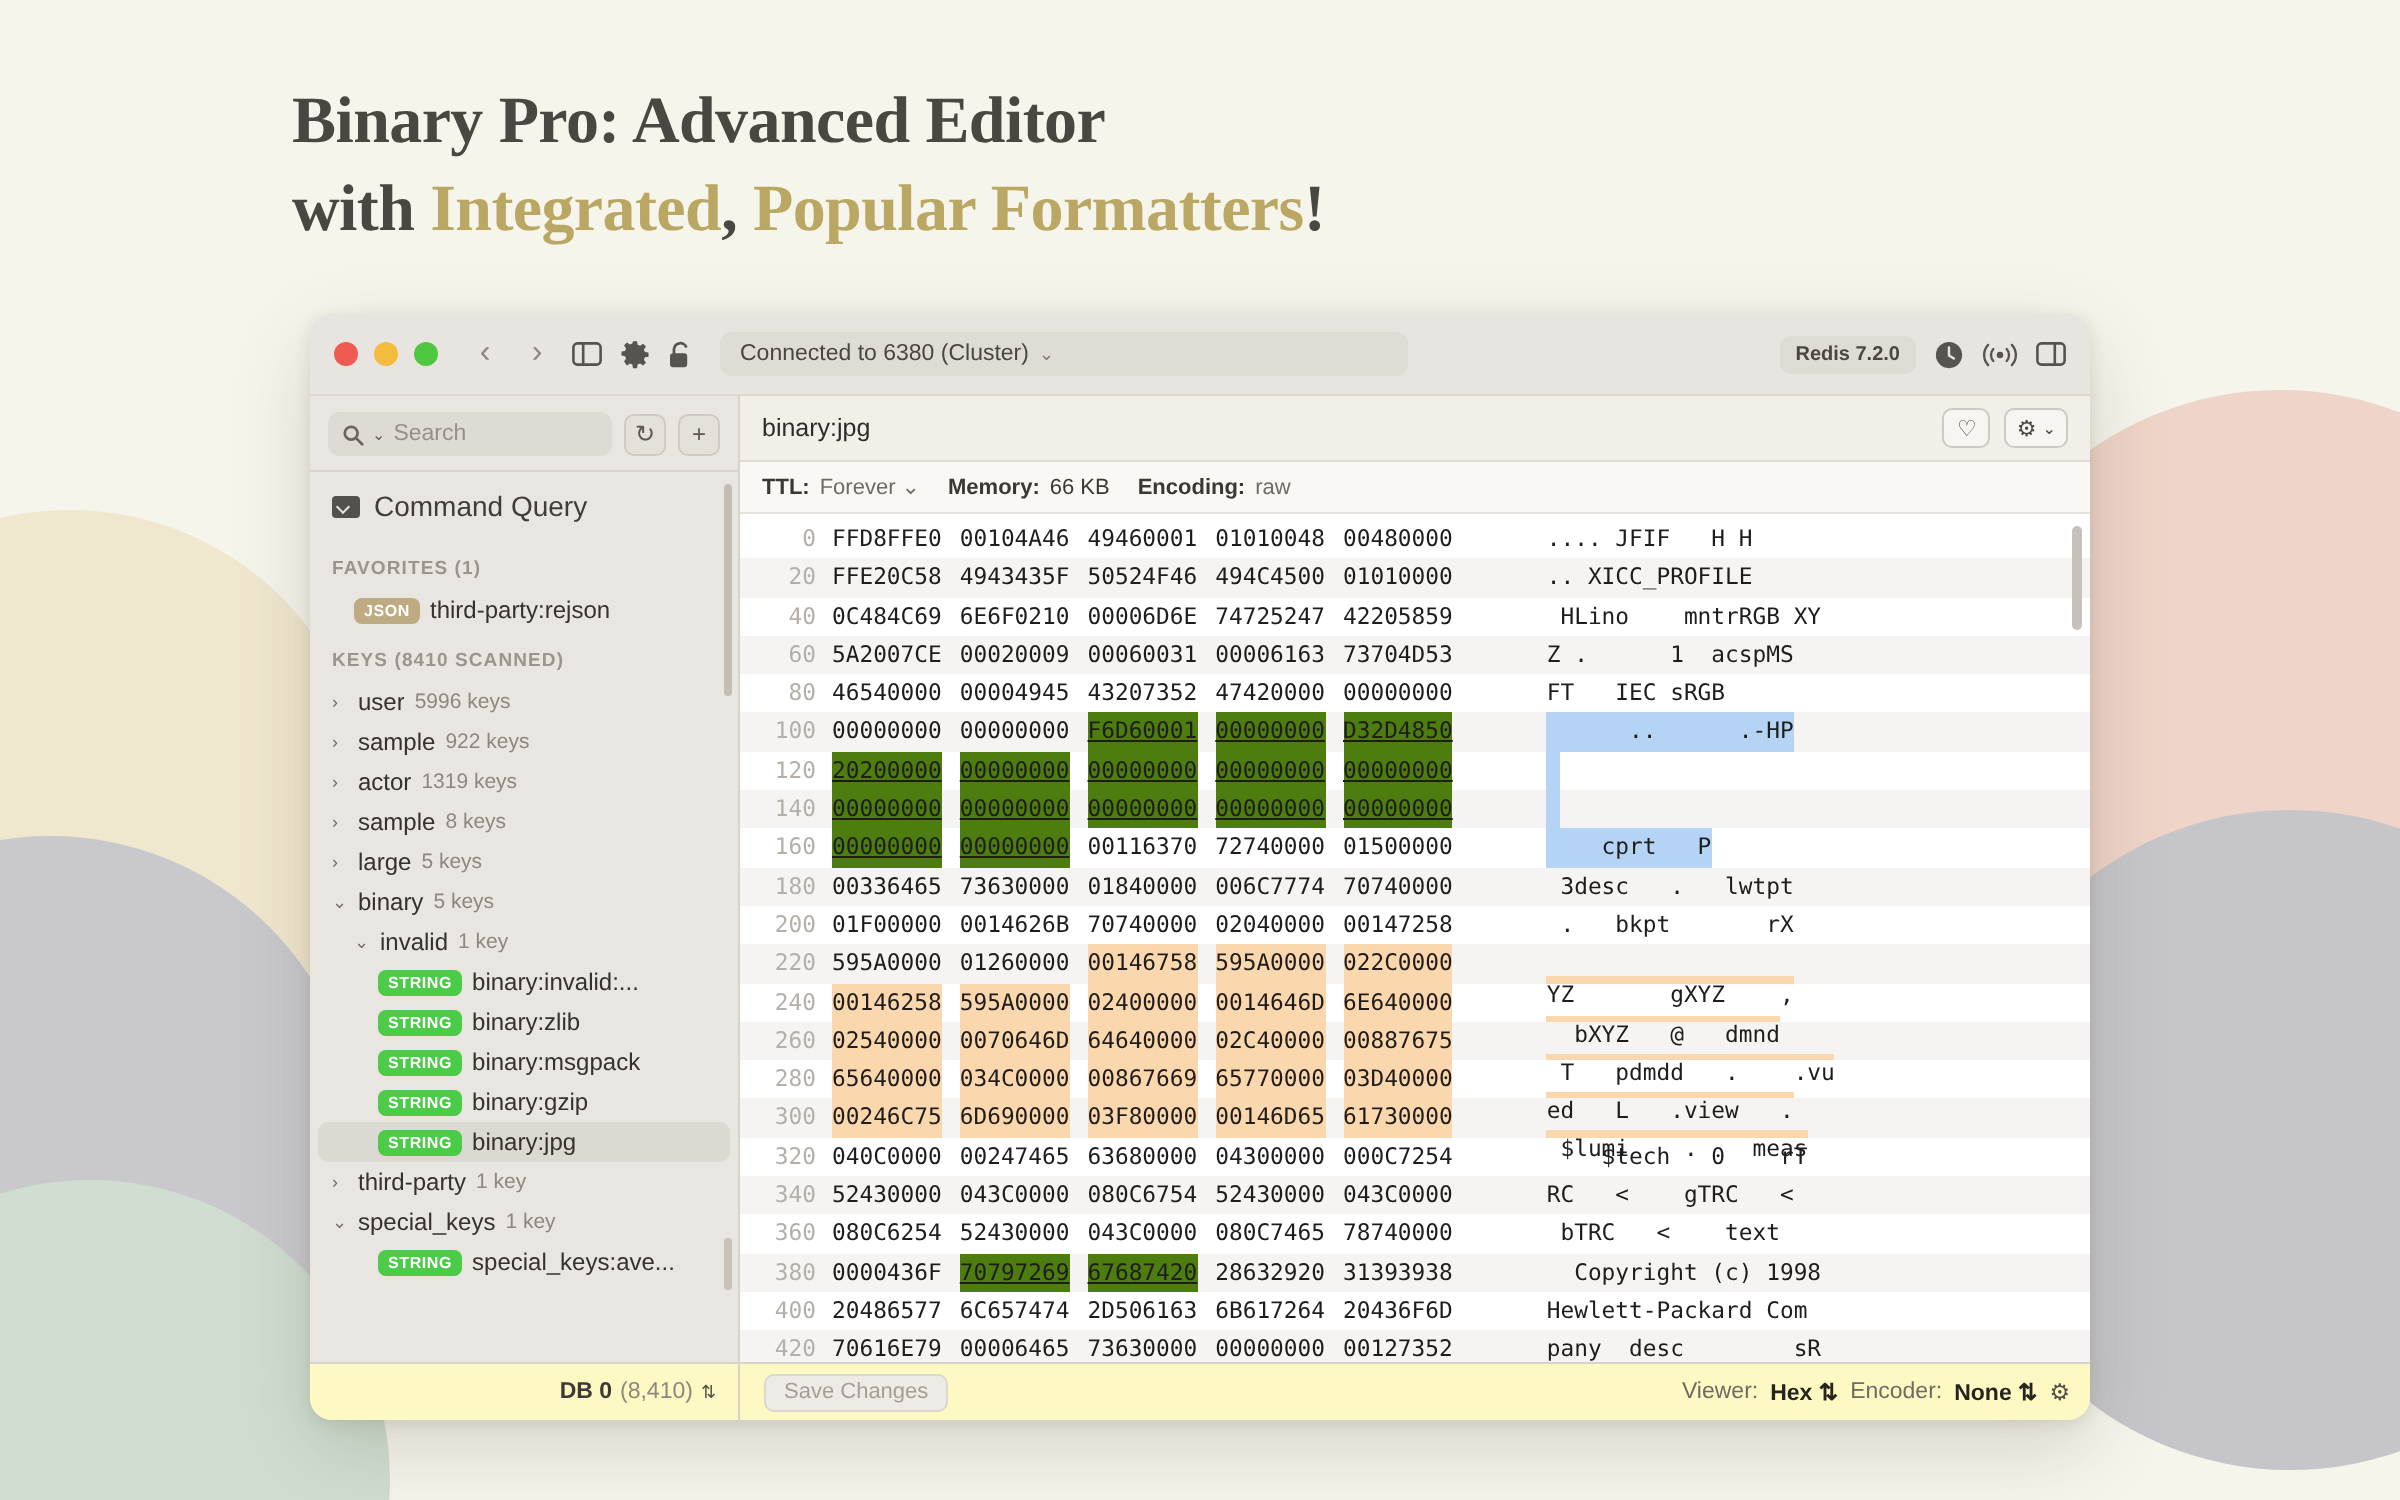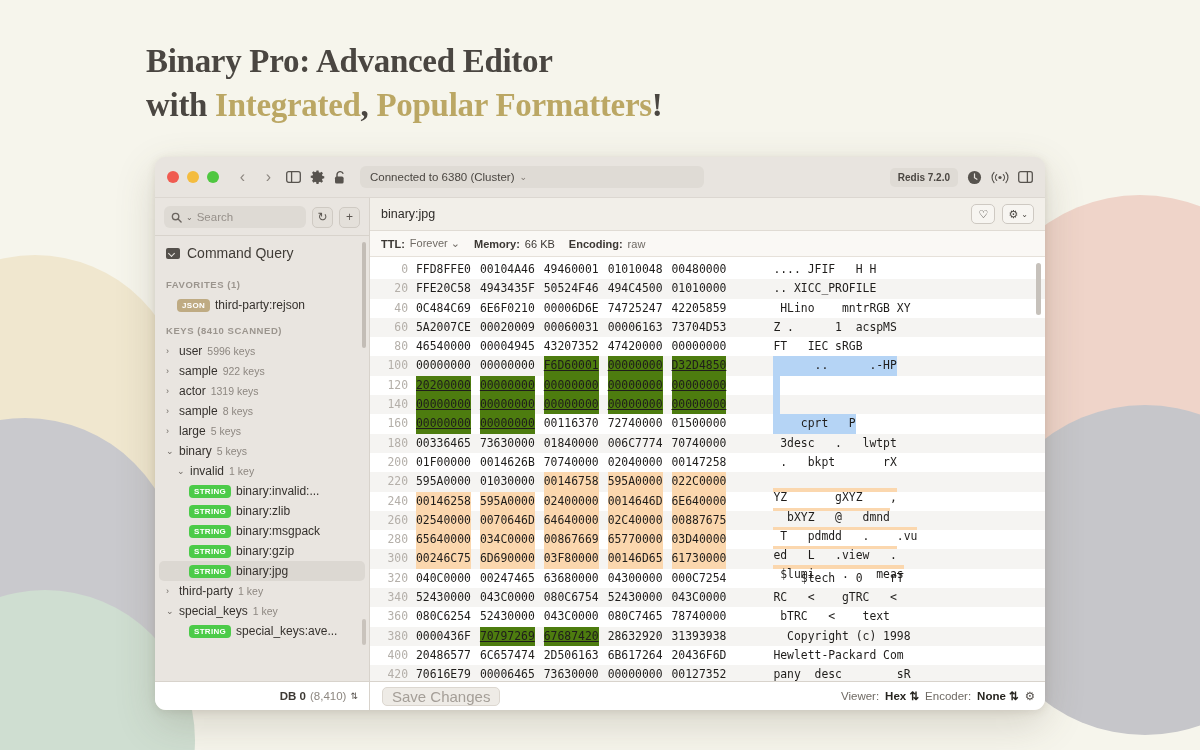--- a/index.html
+++ b/index.html
@@ -196,37 +196,37 @@
   .asc { }
   .asc.sel { background: #b5d4f5; }
   .asc.hl  { background: #fbd7ae; margin-top: 16px; }
   .hex-scroll {
     position: absolute; right: 4px; top: 6px; width: 5px; height: 52px;
     background: #c6c1bb; border-radius: 3px;
   }
 
   
   .bottombar {
-    height: 29px; flex: 0 0 29px; background: #ffffff;
+    height: 29px; flex: 0 0 29px; background: #fef9c3;
     border-top: 1px solid #d8d3cc;
     display: flex; align-items: center; font-size: 11.5px; color: #3d3934;
   }
   .bb-left {
     width: 215px; flex: 0 0 215px; display: flex; align-items: center;
     justify-content: flex-end; padding-right: 11px; gap: 4px;
     border-right: 1px solid #d8d3cc; height: 100%;
   }
   .db-num { font-weight: bold; }
   .db-cnt { color: #8d8780; }
   .stepper { color: #534e49; font-size: 9px; line-height: 8px; display: flex; flex-direction: column; }
   .bb-right { flex: 1 1 auto; display: flex; align-items: center; padding: 0 10px 0 12px; gap: 6px; }
   .save-btn {
     height: 19px; padding: 0 9px; border-radius: 5px;
     background: #eeebe6; border: 1px solid #dcd7d0;
-    display: flex; align-items: center; font-size: 15px; color: #a49e97;
+    display: flex; align-items: center; font-size: 11px; color: #a49e97;
   }
   .bb-lbl { color: #6f6a64; }
   .bb-val { color: #26241f; font-weight: bold; }
 </style>
 </head>
 <body>
 
 <div class="bg-layer">
   <div class="blob blob-cream"></div>
   <div class="blob blob-gray"></div>
@@ -432,21 +432,21 @@
             <div class="hexrow alt"><span class="off">20</span><span class="hexcells"><span class="cell">FFE20C58</span><span class="cell">4943435F</span><span class="cell">50524F46</span><span class="cell">494C4500</span><span class="cell">01010000</span></span><span class="gap"></span><span class="ascii"><span class="asc">.. XICC_PROFILE</span></span></div>
             <div class="hexrow"><span class="off">40</span><span class="hexcells"><span class="cell">0C484C69</span><span class="cell">6E6F0210</span><span class="cell">00006D6E</span><span class="cell">74725247</span><span class="cell">42205859</span></span><span class="gap"></span><span class="ascii"><span class="asc"> HLino    mntrRGB XY</span></span></div>
             <div class="hexrow alt"><span class="off">60</span><span class="hexcells"><span class="cell">5A2007CE</span><span class="cell">00020009</span><span class="cell">00060031</span><span class="cell">00006163</span><span class="cell">73704D53</span></span><span class="gap"></span><span class="ascii"><span class="asc">Z .      1  acspMS</span></span></div>
             <div class="hexrow"><span class="off">80</span><span class="hexcells"><span class="cell">46540000</span><span class="cell">00004945</span><span class="cell">43207352</span><span class="cell">47420000</span><span class="cell">00000000</span></span><span class="gap"></span><span class="ascii"><span class="asc">FT   IEC sRGB</span></span></div>
             <div class="hexrow alt"><span class="off">100</span><span class="hexcells"><span class="cell">00000000</span><span class="cell">00000000</span><span class="cell sel">F6D60001</span><span class="cell sel">00000000</span><span class="cell sel">D32D4850</span></span><span class="gap"></span><span class="ascii"><span class="asc sel">      ..      .-HP</span></span></div>
             <div class="hexrow"><span class="off">120</span><span class="hexcells"><span class="cell sel">20200000</span><span class="cell sel">00000000</span><span class="cell sel">00000000</span><span class="cell sel">00000000</span><span class="cell sel">00000000</span></span><span class="gap"></span><span class="ascii"><span class="asc sel">&nbsp;</span></span></div>
             <div class="hexrow alt"><span class="off">140</span><span class="hexcells"><span class="cell sel">00000000</span><span class="cell sel">00000000</span><span class="cell sel">00000000</span><span class="cell sel">00000000</span><span class="cell sel">00000000</span></span><span class="gap"></span><span class="ascii"><span class="asc sel">&nbsp;</span></span></div>
             <div class="hexrow"><span class="off">160</span><span class="hexcells"><span class="cell sel">00000000</span><span class="cell sel">00000000</span><span class="cell">00116370</span><span class="cell">72740000</span><span class="cell">01500000</span></span><span class="gap"></span><span class="ascii"><span class="asc sel">    cprt   P</span></span></div>
             <div class="hexrow alt"><span class="off">180</span><span class="hexcells"><span class="cell">00336465</span><span class="cell">73630000</span><span class="cell">01840000</span><span class="cell">006C7774</span><span class="cell">70740000</span></span><span class="gap"></span><span class="ascii"><span class="asc"> 3desc   .   lwtpt</span></span></div>
             <div class="hexrow"><span class="off">200</span><span class="hexcells"><span class="cell">01F00000</span><span class="cell">0014626B</span><span class="cell">70740000</span><span class="cell">02040000</span><span class="cell">00147258</span></span><span class="gap"></span><span class="ascii"><span class="asc"> .   bkpt       rX</span></span></div>
-            <div class="hexrow alt"><span class="off">220</span><span class="hexcells"><span class="cell">595A0000</span><span class="cell">01030000</span><span class="cell hl">00146758</span><span class="cell hl">595A0000</span><span class="cell hl">022C0000</span></span><span class="gap"></span><span class="ascii"><span class="asc hl">YZ       gXYZ    ,</span></span></div>
+            <div class="hexrow alt"><span class="off">220</span><span class="hexcells"><span class="cell">595A0000</span><span class="cell">01260000</span><span class="cell hl">00146758</span><span class="cell hl">595A0000</span><span class="cell hl">022C0000</span></span><span class="gap"></span><span class="ascii"><span class="asc hl">YZ       gXYZ    ,</span></span></div>
             <div class="hexrow"><span class="off">240</span><span class="hexcells"><span class="cell hl">00146258</span><span class="cell hl">595A0000</span><span class="cell hl">02400000</span><span class="cell hl">0014646D</span><span class="cell hl">6E640000</span></span><span class="gap"></span><span class="ascii"><span class="asc hl">  bXYZ   @   dmnd</span></span></div>
             <div class="hexrow alt"><span class="off">260</span><span class="hexcells"><span class="cell hl">02540000</span><span class="cell hl">0070646D</span><span class="cell hl">64640000</span><span class="cell hl">02C40000</span><span class="cell hl">00887675</span></span><span class="gap"></span><span class="ascii"><span class="asc hl"> T   pdmdd   .    .vu</span></span></div>
             <div class="hexrow"><span class="off">280</span><span class="hexcells"><span class="cell hl">65640000</span><span class="cell hl">034C0000</span><span class="cell hl">00867669</span><span class="cell hl">65770000</span><span class="cell hl">03D40000</span></span><span class="gap"></span><span class="ascii"><span class="asc hl">ed   L   .view   .</span></span></div>
             <div class="hexrow alt"><span class="off">300</span><span class="hexcells"><span class="cell hl">00246C75</span><span class="cell hl">6D690000</span><span class="cell hl">03F80000</span><span class="cell hl">00146D65</span><span class="cell hl">61730000</span></span><span class="gap"></span><span class="ascii"><span class="asc hl"> $lumi    .    meas</span></span></div>
             <div class="hexrow"><span class="off">320</span><span class="hexcells"><span class="cell">040C0000</span><span class="cell">00247465</span><span class="cell">63680000</span><span class="cell">04300000</span><span class="cell">000C7254</span></span><span class="gap"></span><span class="ascii"><span class="asc">    $tech   0    rT</span></span></div>
             <div class="hexrow alt"><span class="off">340</span><span class="hexcells"><span class="cell">52430000</span><span class="cell">043C0000</span><span class="cell">080C6754</span><span class="cell">52430000</span><span class="cell">043C0000</span></span><span class="gap"></span><span class="ascii"><span class="asc">RC   &lt;    gTRC   &lt;</span></span></div>
             <div class="hexrow"><span class="off">360</span><span class="hexcells"><span class="cell">080C6254</span><span class="cell">52430000</span><span class="cell">043C0000</span><span class="cell">080C7465</span><span class="cell">78740000</span></span><span class="gap"></span><span class="ascii"><span class="asc"> bTRC   &lt;    text</span></span></div>
             <div class="hexrow alt"><span class="off">380</span><span class="hexcells"><span class="cell">0000436F</span><span class="cell sel">70797269</span><span class="cell sel">67687420</span><span class="cell">28632920</span><span class="cell">31393938</span></span><span class="gap"></span><span class="ascii"><span class="asc">  Copyright (c) 1998</span></span></div>
             <div class="hexrow"><span class="off">400</span><span class="hexcells"><span class="cell">20486577</span><span class="cell">6C657474</span><span class="cell">2D506163</span><span class="cell">6B617264</span><span class="cell">20436F6D</span></span><span class="gap"></span><span class="ascii"><span class="asc">Hewlett-Packard Com</span></span></div>
             <div class="hexrow alt"><span class="off">420</span><span class="hexcells"><span class="cell">70616E79</span><span class="cell">00006465</span><span class="cell">73630000</span><span class="cell">00000000</span><span class="cell">00127352</span></span><span class="gap"></span><span class="ascii"><span class="asc">pany  desc        sR</span></span></div>

